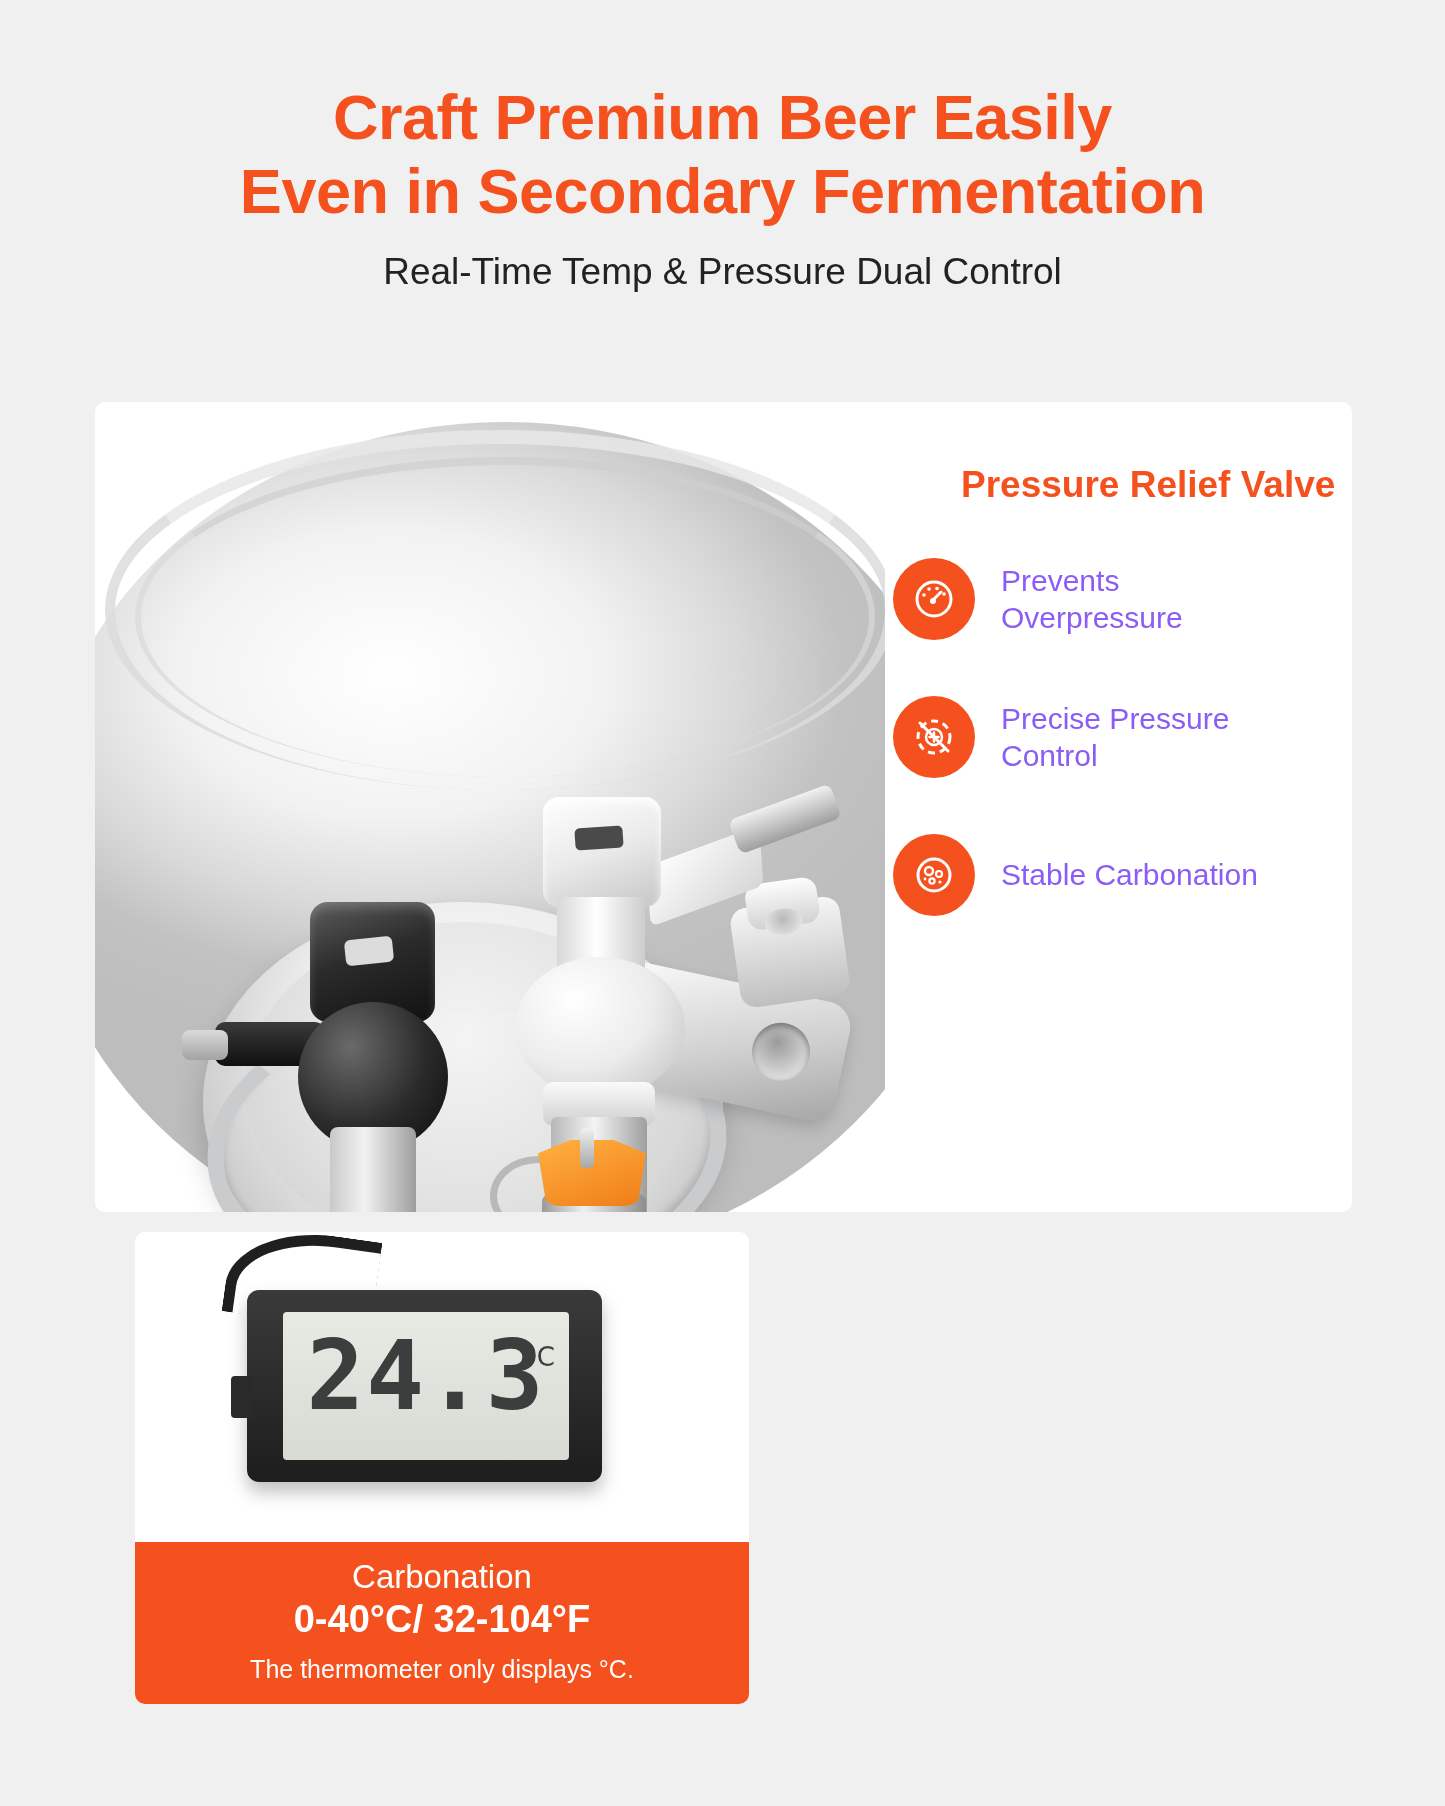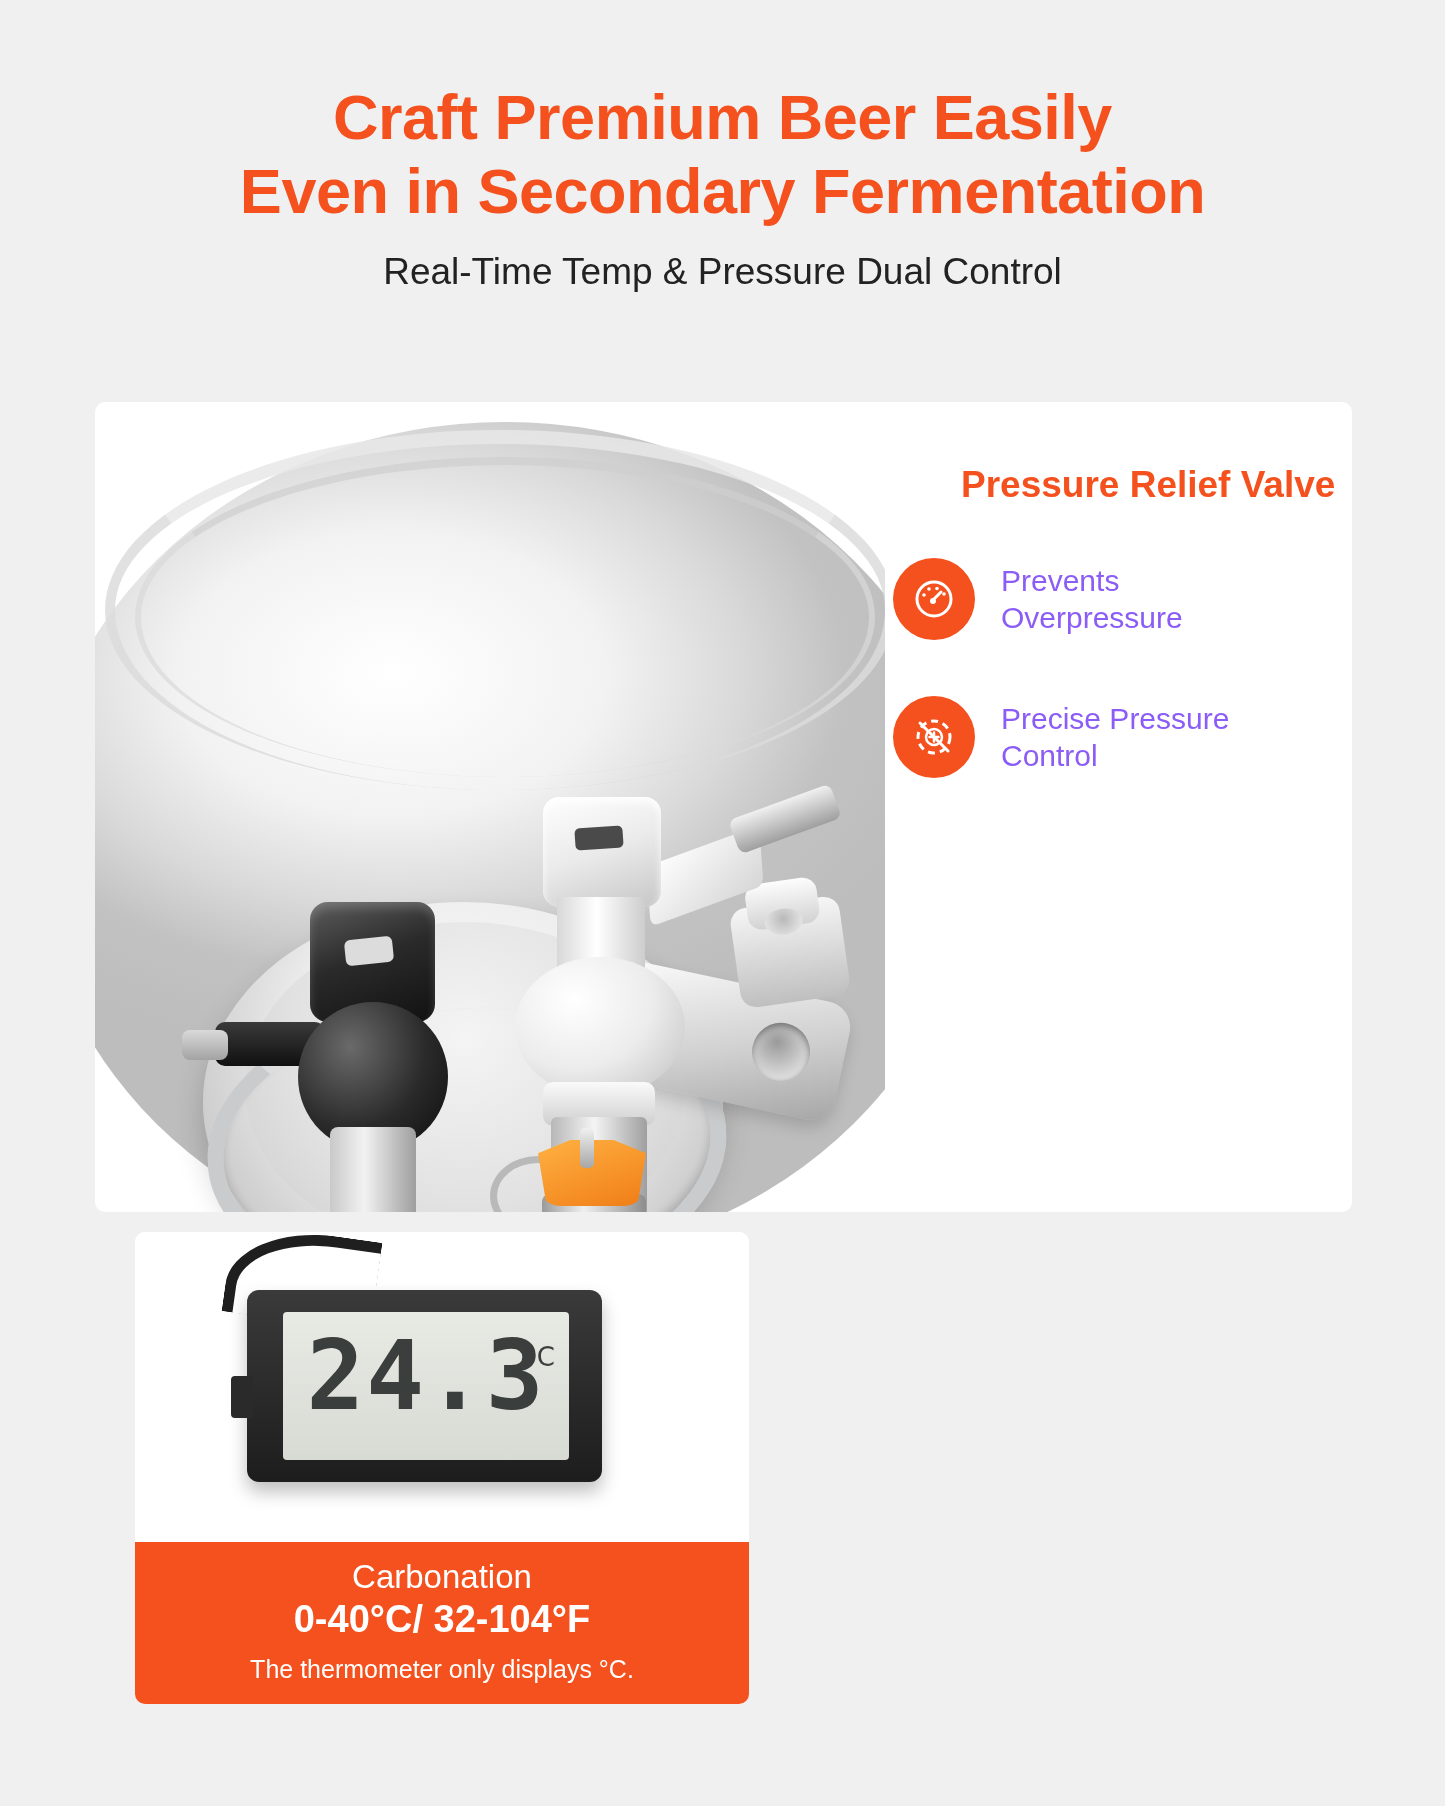--- a/index.html
+++ b/index.html
@@ -525,20 +525,33 @@
           <svg width="48" height="48" viewBox="0 0 48 48" fill="none">
             <circle cx="24" cy="24" r="16" stroke="#fff" stroke-width="3" stroke-dasharray="7 5"></circle>
             <circle cx="24" cy="24" r="8" stroke="#fff" stroke-width="2.5"></circle>
             <path d="M24 19.5v9M19.5 24h9" stroke="#fff" stroke-width="2.5" stroke-linecap="round"></path>
             <path d="M10 10 L38 38" stroke="#fff" stroke-width="3" stroke-linecap="round"></path>
           </svg>
         </span>
         <span class="feature-text">Precise Pressure Control</span>
       </div>
 
+      <div class="feature-row">
+        <span class="feature-icon">
+          <svg width="48" height="48" viewBox="0 0 48 48" fill="none">
+            <circle cx="24" cy="24" r="16" stroke="#fff" stroke-width="3"></circle>
+            <circle cx="19" cy="20" r="4" stroke="#fff" stroke-width="2.4"></circle>
+            <circle cx="29" cy="23" r="3" stroke="#fff" stroke-width="2.2"></circle>
+            <circle cx="22" cy="30" r="2.6" stroke="#fff" stroke-width="2.2"></circle>
+            <circle cx="30" cy="31" r="1.6" fill="#fff"></circle>
+            <circle cx="15" cy="28" r="1.4" fill="#fff"></circle>
+          </svg>
+        </span>
+        <span class="feature-text">Stable Carbonation</span>
+      </div>
     </div>
   </div>
 
   <div class="bottom">
 
     <div class="bcard">
       <div class="photo">
         <div class="thermo-cable"></div>
         <div class="thermo">
           <div class="tab"></div>

